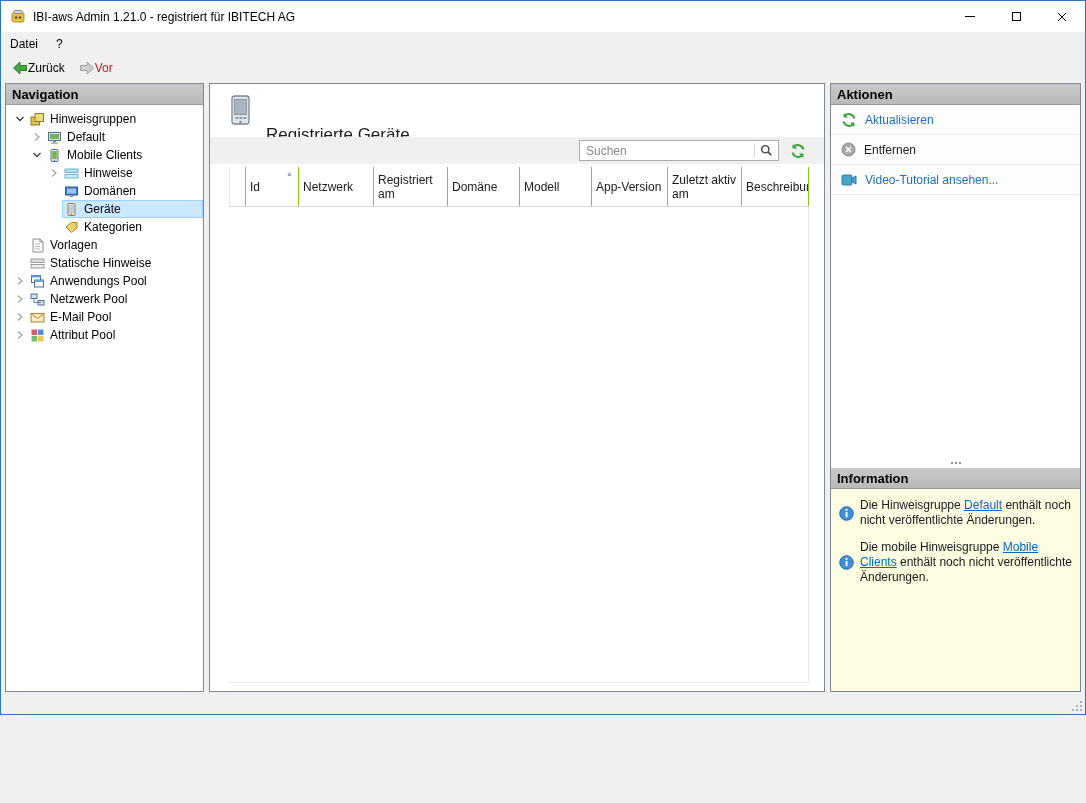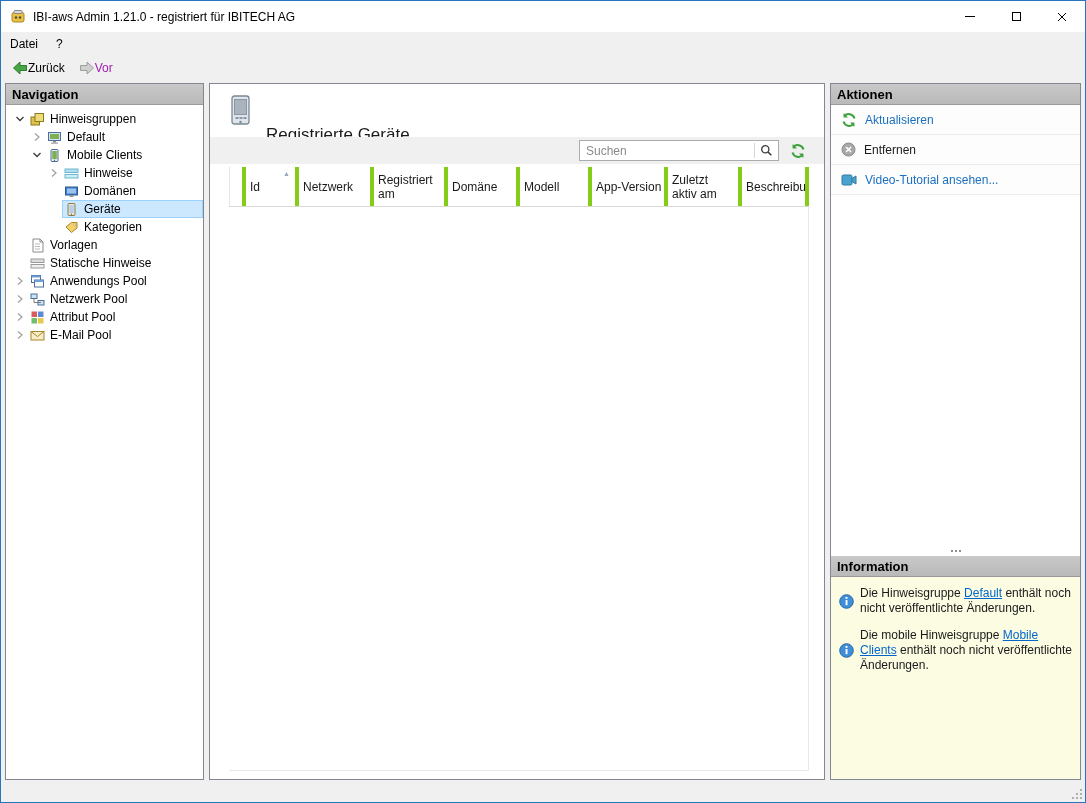--- a/index.html
+++ b/index.html
@@ -1,36 +1,36 @@
 <!DOCTYPE html>
 <html><head>
 <meta charset="utf-8">
 <style>
   * { box-sizing: border-box; margin: 0; padding: 0; font-family: "Liberation Sans", sans-serif; }
   html, body { width: 1086px; height: 803px; overflow: hidden; background: #f0f0f0; }
 
-  .window { width: 1086px; height: 803px; border: 1px solid #2675bf; display: flex; flex-direction: column; background: #f0f0f0; justify-content: space-between; }
+  .window { width: 1086px; height: 715px; border: 1px solid #2675bf; display: flex; flex-direction: column; background: #f0f0f0; justify-content: space-between; }
 
   
   .titlebar { height: 31px; flex: 0 0 31px; background: #ffffff; display: flex; align-items: center; }
   .app-icon-wrap { margin: 0 7px 0 9px; display: inline-flex; }
   .title-text { font-size: 12px; color: #000; }
   .win-controls { margin-left: auto; display: flex; height: 100%; }
   .win-btn { width: 46px; height: 100%; display: flex; align-items: center; justify-content: center; }
   .min-glyph { width: 10px; height: 1px; background: #000; display: inline-block; }
   .max-glyph { width: 9px; height: 9px; border: 1px solid #000; display: inline-block; }
 
   
   .menubar { height: 24px; flex: 0 0 24px; background: #f0f0f0; display: flex; align-items: center; }
   .menu-item { padding: 0 9px; font-size: 12px; height: 100%; display: flex; align-items: center; color: #000; }
 
   
   .toolbar { height: 23px; flex: 0 0 23px; background: #f0f0f0; display: flex; align-items: center; padding-left: 5px; gap: 2px; }
   .tool-btn { display: flex; align-items: center; font-size: 12px; padding: 2px 6px; color: #000; }
-  .tool-btn.disabled { color: #a21caf; }
+  .tool-btn.disabled { color: #b91c1c; }
 
   
   .content { flex: 1; display: flex; padding: 4px; gap: 5px; background: #f0f0f0; min-height: 0; }
 
   .panel-header { height: 21px; flex: 0 0 21px; background: linear-gradient(#c9c9c9, #b9b9b9); border-bottom: 1px solid #9a9a9a; font-size: 13px; font-weight: bold; color: #000; display: flex; align-items: center; padding-left: 6px; }
 
   
   .nav-panel { width: 199px; flex: 0 0 199px; border: 1px solid #828790; background: #fff; display: flex; flex-direction: column; }
   .tree { flex: 1; padding-top: 5px; overflow: hidden; }
   .tree-row { height: 18px; display: flex; align-items: center; font-size: 12px; color: #000; }
@@ -47,21 +47,21 @@
   .main-title { font-size: 17px; color: #1a1a1a; margin-top: 48px; }
   .search-band { height: 27px; flex: 0 0 27px; background: #f0f0f0; display: flex; align-items: center; justify-content: flex-end; padding-right: 18px; gap: 11px; }
   .search-box { width: 200px; height: 21px; background: #fff; border: 1px solid #ababab; display: flex; align-items: center; }
   .search-box input { flex: 1; min-width: 0; border: 0; outline: 0; font-size: 12px; padding: 0 6px; color: #333; background: transparent; }
   .search-box input::placeholder { color: #8a8a8a; }
   .search-mag { padding: 0 5px; border-left: 1px solid #d6d6d6; height: 15px; display: inline-flex; align-items: center; }
 
   
   .table-wrap { flex: 1; margin: 3px 15px 8px 19px; display: flex; flex-direction: column; border-bottom: 1px solid #e8e8e8; min-height: 0; }
   .table-head { display: flex; min-height: 40px; border-bottom: 1px solid #d9d9d9; }
-  .th { position: relative; border-right: 4px solid #84cc16; padding: 3px 4px; font-size: 12px; color: #1a1a1a; display: flex; align-items: center; overflow: hidden; }
+  .th { position: relative; border-right: 1px solid #84cc16; padding: 3px 4px; font-size: 12px; color: #1a1a1a; display: flex; align-items: center; overflow: hidden; }
   .th:first-child { border-left: 1px solid #e4e4e4; }
   .th-label { line-height: 14px; }
   .th.nowrap .th-label { white-space: nowrap; }
   .sort-arrow { position: absolute; top: 3px; right: 5px; font-size: 7px; color: #9aa8b8; }
   .table-body { flex: 1; background: #fff; border-right: 1px solid #e8e8e8; }
 
   
   .right-panel { width: 251px; flex: 0 0 251px; border: 1px solid #828790; background: #fff; display: flex; flex-direction: column; }
   .actions { background: #fdfdfd; }
   .action-item { height: 30px; display: flex; align-items: center; gap: 8px; padding-left: 10px; border-bottom: 1px solid #ececec; font-size: 12px; }
@@ -307,43 +307,43 @@
           </div>
           <div class="tree-row" style="padding-left: 6px;">
             <span class="chev">
               <svg width="10" height="10" viewBox="0 0 10 10">
                 <path d="M3 1.5l4 3.5-4 3.5" fill="none" stroke="#a0a0a0" stroke-width="1.2"></path>
               </svg>
             </span>
             <span class="row-body">
               <span class="icon">
                 <svg width="15" height="15" viewBox="0 0 15 15">
+                  <rect x="1" y="3.5" width="13" height="8.5" fill="#f7ecc8" stroke="#a8862a"></rect>
+                  <path d="M1 3.5l6.5 5 6.5-5" fill="none" stroke="#a8862a"></path>
+                </svg>
+              </span>
+              <span class="tree-label">E-Mail Pool</span>
+            </span>
+          </div>
+          <div class="tree-row" style="padding-left: 6px;">
+            <span class="chev">
+              <svg width="10" height="10" viewBox="0 0 10 10">
+                <path d="M3 1.5l4 3.5-4 3.5" fill="none" stroke="#a0a0a0" stroke-width="1.2"></path>
+              </svg>
+            </span>
+            <span class="row-body">
+              <span class="icon">
+                <svg width="15" height="15" viewBox="0 0 15 15">
                   <rect x="1.5" y="1.5" width="5.5" height="5.5" fill="#d85c5c"></rect>
                   <rect x="8" y="1.5" width="5.5" height="5.5" fill="#5c8ad8"></rect>
                   <rect x="1.5" y="8" width="5.5" height="5.5" fill="#6fbf6f"></rect>
                   <rect x="8" y="8" width="5.5" height="5.5" fill="#e8c84e"></rect>
                 </svg>
               </span>
               <span class="tree-label">Attribut Pool</span>
-            </span>
-          </div>
-          <div class="tree-row" style="padding-left: 6px;">
-            <span class="chev">
-              <svg width="10" height="10" viewBox="0 0 10 10">
-                <path d="M3 1.5l4 3.5-4 3.5" fill="none" stroke="#a0a0a0" stroke-width="1.2"></path>
-              </svg>
-            </span>
-            <span class="row-body">
-              <span class="icon">
-                <svg width="15" height="15" viewBox="0 0 15 15">
-                  <rect x="1" y="3.5" width="13" height="8.5" fill="#f7ecc8" stroke="#a8862a"></rect>
-                  <path d="M1 3.5l6.5 5 6.5-5" fill="none" stroke="#a8862a"></path>
-                </svg>
-              </span>
-              <span class="tree-label">E-Mail Pool</span>
             </span>
           </div>
         </div>
     </div>
 
     <div class="main-panel">
       <div class="main-header">
         <span class="icon">
             <svg width="23" height="31" viewBox="0 0 23 31">
               <rect x="3" y="1" width="17" height="28" rx="2.5" fill="#dfe5ea" stroke="#7a8894" stroke-width="1.3"></rect>

